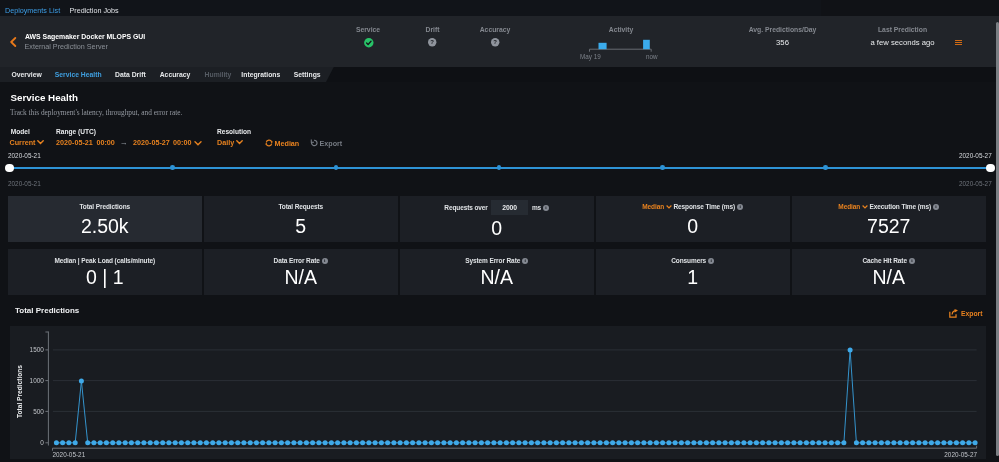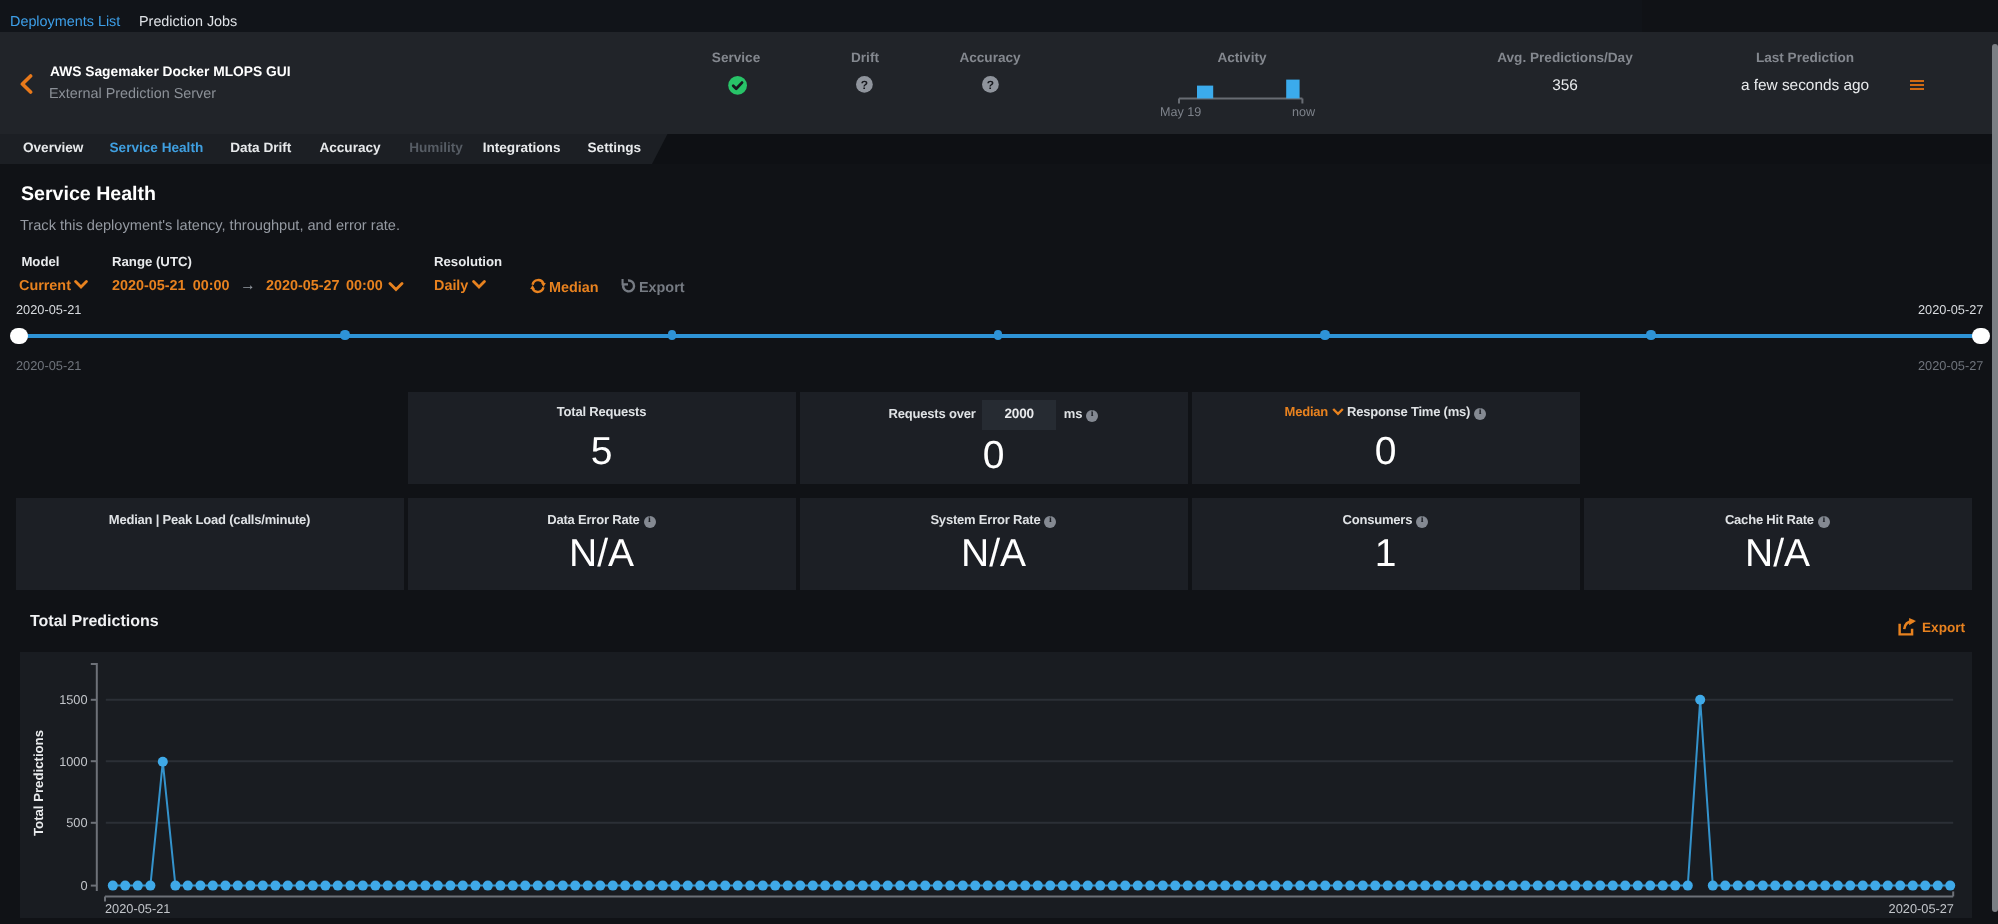--- a/index.html
+++ b/index.html
@@ -17,21 +17,21 @@
   .hlabel { position:absolute; top:10.5px; font-size:6.8px; line-height:7px; font-weight:bold; color:#84888f; transform:translateX(-50%); white-space:nowrap; }
   .hval { position:absolute; top:23.5px; font-size:7.7px; line-height:8px; color:#e9ebed; transform:translateX(-50%); white-space:nowrap; }
 
   
   #tabband { left:0; top:66.5px; width:999px; height:15.5px; background:#0e1014; }
   #tabstrip { position:absolute; left:0; top:0; height:15.5px; width:340px; background:#1c1f24;
      clip-path: polygon(0 0, 334px 0, 326px 15.5px, 0 15.5px); }
   .tab { position:absolute; top:4.5px; font-size:6.8px; line-height:7px; font-weight:bold; color:#e7e9eb; transform:translateX(-50%); white-space:nowrap; }
 
   h1.sh { position:absolute; left:10.5px; top:92.5px; font-size:9.8px; line-height:10px; color:#ffffff; }
-  #subtitle { position:absolute; left:10px; top:109px; font-size:7.3px; line-height:8px; color:#959aa2; }
+  #subtitle { position:absolute; left:10px; top:109px; font-size:7.3px; line-height:8px; color:#959aa2;font-family:Liberation Serif, serif; }
 
   .ctl-label { position:absolute; top:128.3px; font-size:6.6px; line-height:7px; font-weight:bold; color:#e9ebed; white-space:nowrap; }
   .ctl-val { position:absolute; top:139.3px; font-size:7.2px; line-height:8px; font-weight:bold; color:#e8821f; white-space:nowrap; }
 
   
   .sl-lab { position:absolute; font-size:6.4px; line-height:7px; white-space:nowrap; }
   #slider-line { position:absolute; left:9px; top:166.6px; width:982px; height:2.2px; background:#2e93d6; }
   .sl-handle { position:absolute; width:8.4px; height:8.4px; border-radius:50%; background:#ffffff; top:163.5px; }
   .sl-dot { position:absolute; width:4.6px; height:4.6px; border-radius:50%; background:#2e93d6; top:165.4px; }
 
@@ -164,41 +164,52 @@
   <div class="sl-dot" style="left:333.6px;"></div>
   <div class="sl-dot" style="left:496.8px;"></div>
   <div class="sl-dot" style="left:660px;"></div>
   <div class="sl-dot" style="left:823.2px;"></div>
   <div class="sl-handle" style="left:5.3px;"></div>
 
   <div class="sl-handle" style="left:986.3px;"></div>
   <div class="sl-lab" style="left:8px; top:180px; color:#6f747c;">2020-05-21</div>
   <div class="sl-lab" style="left:959px; top:180px; color:#6f747c;">2020-05-27</div>
 
+  <div class="tile hl trow1" style="left:8px;">
+    <div class="tlabel">Total Predictions</div>
+    <div class="tval">2.50k</div>
+  </div>
   <div class="tile trow1" style="left:204px;">
     <div class="tlabel">Total Requests</div>
     <div class="tval">5</div>
   </div>
   <div class="tile trow1" style="left:400px;">
     <div class="tlabel" style="padding-top:0; height:23px; display:flex; align-items:center; justify-content:center;">
         <span>Requests over</span>
         <span id="reqinput" style="margin:0 3.5px 0 3px;">2000</span>
         <span>ms <span class="info">i</span></span>
       </div>
     <div class="tval" style="margin-top:-1.5px;">0</div>
   </div>
   <div class="tile trow1" style="left:596px;">
     <div class="tlabel"><span class="morange">Median <svg width="6" height="4" viewBox="0 0 6 4">
             <path d="M0.6 0.5 L3 2.9 L5.4 0.5" stroke="#e8821f" stroke-width="1.2" fill="none"></path>
           </svg></span> Response Time (ms) <span class="info">i</span></div>
     <div class="tval">0</div>
   </div>
+  <div class="tile trow1" style="left:792px;">
+    <div class="tlabel"><span class="morange">Median <svg width="6" height="4" viewBox="0 0 6 4">
+            <path d="M0.6 0.5 L3 2.9 L5.4 0.5" stroke="#e8821f" stroke-width="1.2" fill="none"></path>
+          </svg></span> Execution Time (ms) <span class="info">i</span></div>
+    <div class="tval">7527</div>
+  </div>
 
   <div class="tile trow2" style="left:8px;">
     <div class="tlabel">Median | Peak Load (calls/minute)</div>
+    <div class="tval">0 | 1</div>
   </div>
   <div class="tile trow2" style="left:204px;">
     <div class="tlabel">Data Error Rate <span class="info">i</span></div>
     <div class="tval">N/A</div>
   </div>
   <div class="tile trow2" style="left:400px;">
     <div class="tlabel">System Error Rate <span class="info">i</span></div>
     <div class="tval">N/A</div>
   </div>
   <div class="tile trow2" style="left:596px;">

